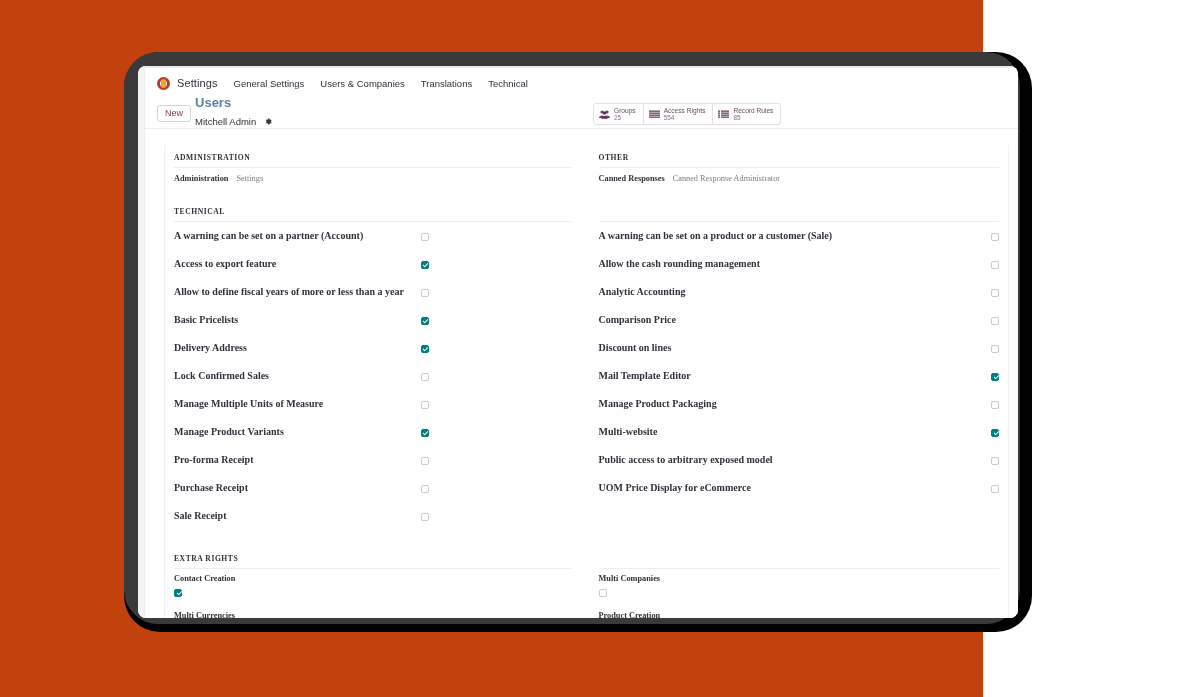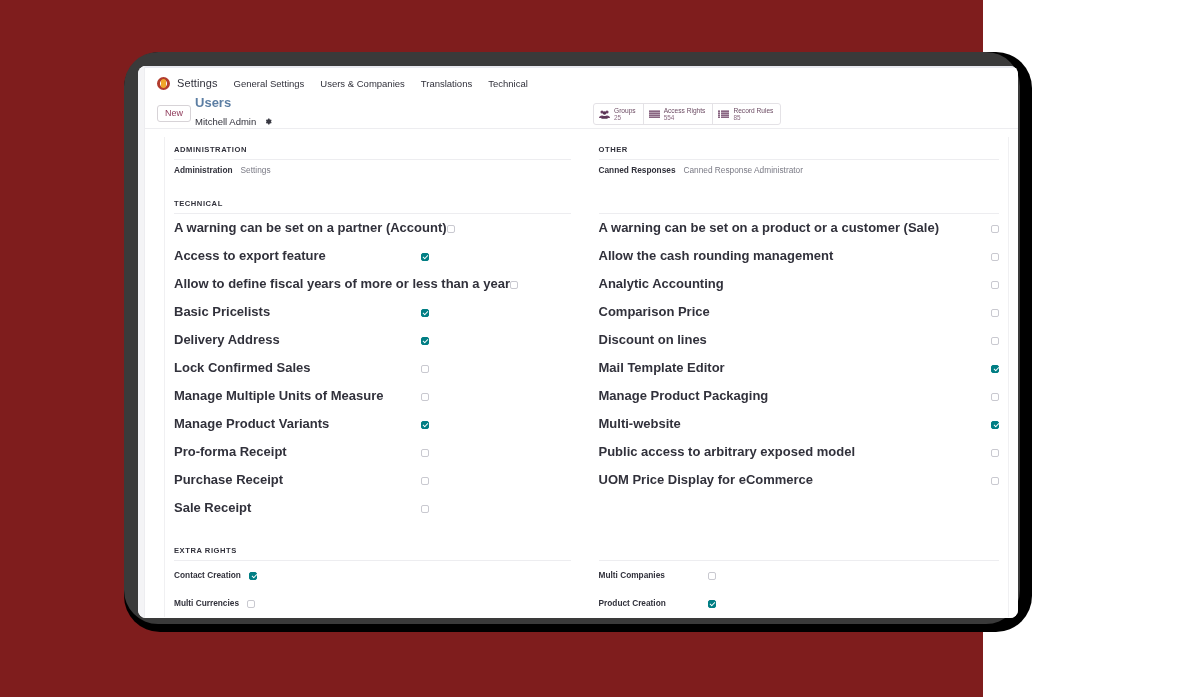--- a/index.html
+++ b/index.html
@@ -8,21 +8,21 @@
     width: 1200px; height: 697px;
     background: #ffffff;
     font-family: "Liberation Sans", sans-serif;
     overflow: hidden;
   }
 
   
   #stage {
     position: relative;
     width: 983px; height: 697px;
-    background: #7f1d1d;
+    background: #c2410c;
   }
   .device-shadow {
     position: absolute;
     left: 124px; top: 52px;
     width: 908px; height: 580px;
     background: #000000;
     border-radius: 36px;
   }
   .device-bezel {
     position: absolute;
@@ -159,25 +159,26 @@
   
   .sheet-wrap {
     position: absolute;
     left: 7px; top: 62px; right: 0; bottom: 0;
     background: #ffffff;
     border-top: 1px solid #ededf0;
     overflow: hidden;
   }
   .sheet {
     position: absolute;
-    left: 19px; right: 9px; top: 8px;
+    left: 19px; right: 9px; top: 16px;
     background: #ffffff;
     border-left: 1px solid #f0f0f2;
     border-right: 1px solid #f0f0f2;
     min-height: 480px;
+    font-family: Liberation Serif, serif;
   }
   .group-row {
     display: flex;
   }
   .col { width: 50%; padding: 0 0 0 0; }
   .col-left { padding-right: 16px; padding-left: 9px; }
   .col-right { padding-right: 9px; padding-left: 12px; }
 
   .grp-title {
     font-size: 7.6px;
@@ -202,21 +203,21 @@
   .field-value {
     font-size: 8.3px;
     color: #7a7a85;
     margin-left: 8px;
     white-space: nowrap;
   }
 
   
   .tech-row { display: flex; align-items: center; padding: 5px 0; }
   .tech-row .lbl {
-    font-size: 13px; font-weight: bold; color: #31313b;
+    font-size: 10px; font-weight: bold; color: #31313b;
     white-space: nowrap;
   }
   .tech-row .cbwrap { margin-left: auto; }
   .tech-col-left .tech-row .cbwrap { width: 150px; margin-left: auto; }
 
   .cb {
     width: 8px; height: 8px;
     border: 1px solid #c9c9d0;
     border-radius: 2px;
     background: #ffffff;
@@ -233,21 +234,21 @@
     content: "";
     position: absolute;
     left: 1.7px; top: 1.3px;
     width: 4px; height: 2.2px;
     border-left: 1.2px solid #ffffff;
     border-bottom: 1.2px solid #ffffff;
     transform: rotate(-45deg);
   }
 
   
-  .inline-row { display: flex; align-items: center; padding: 5px 0; }
+  .inline-row { display: flex; padding: 5px 0; flex-direction: column; }
   .inline-row .lbl {
     font-size: 8.3px; font-weight: bold; color: #31313b;
     white-space: nowrap; margin-right: 8px;
   }
   .er-right .lbl { width: 106px; margin-right: 3px; }
 
   .spacer-sm { height: 10px; }
   .spacer-md { height: 16px; }
 </style>
 </head>

